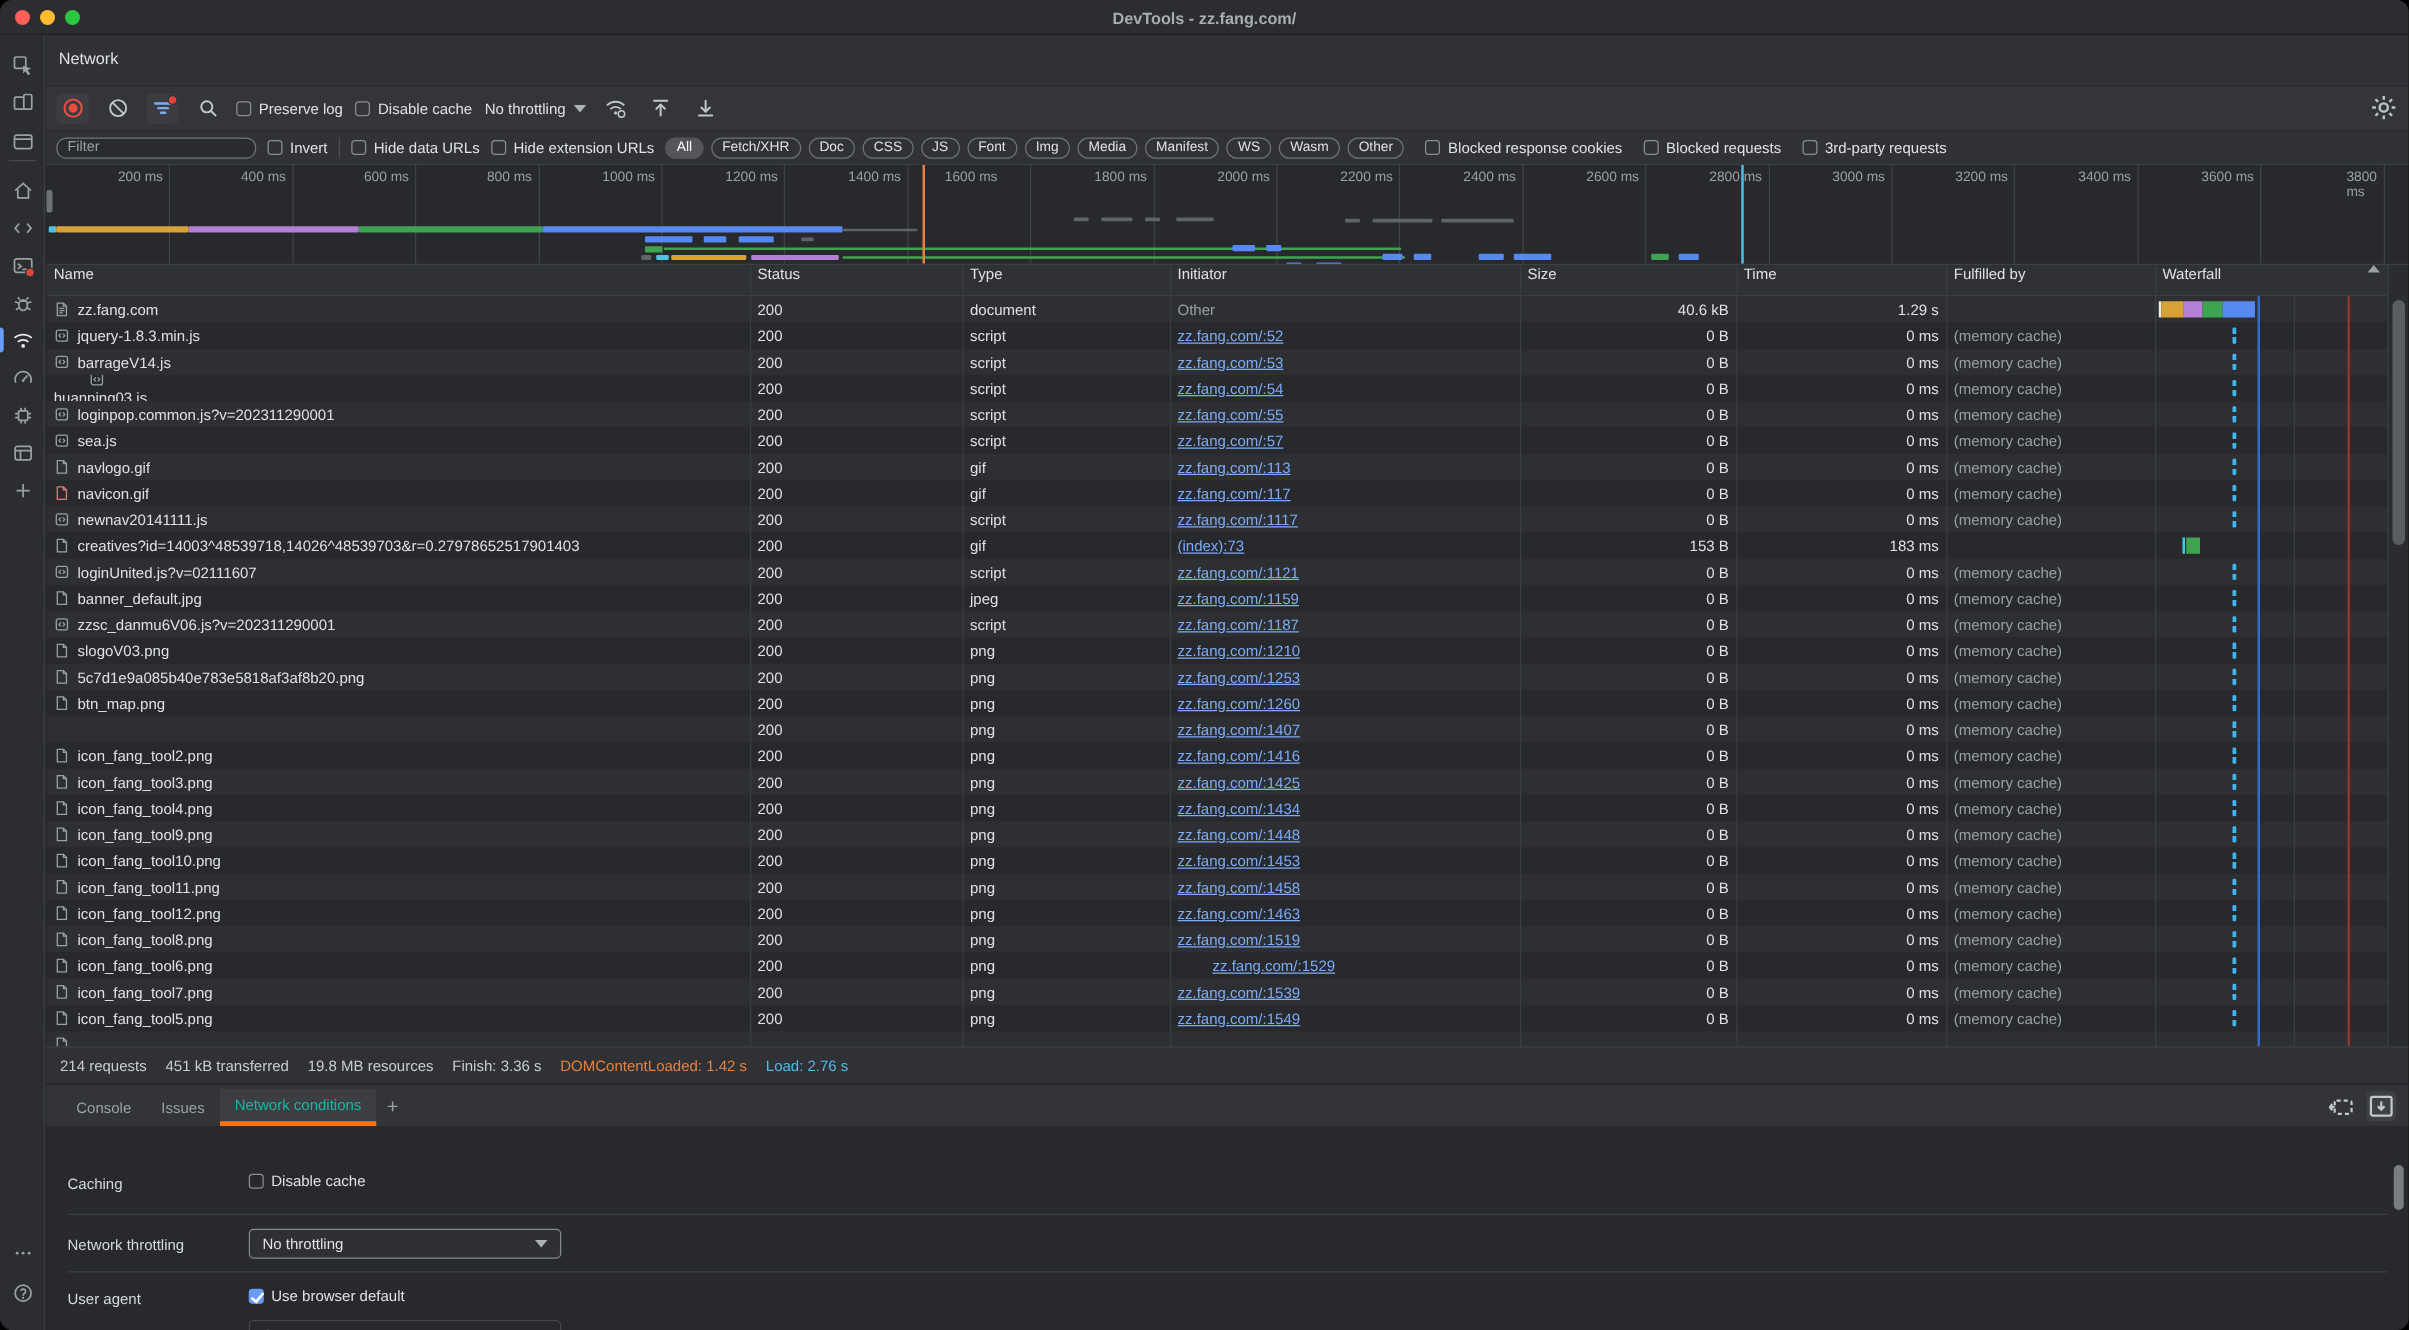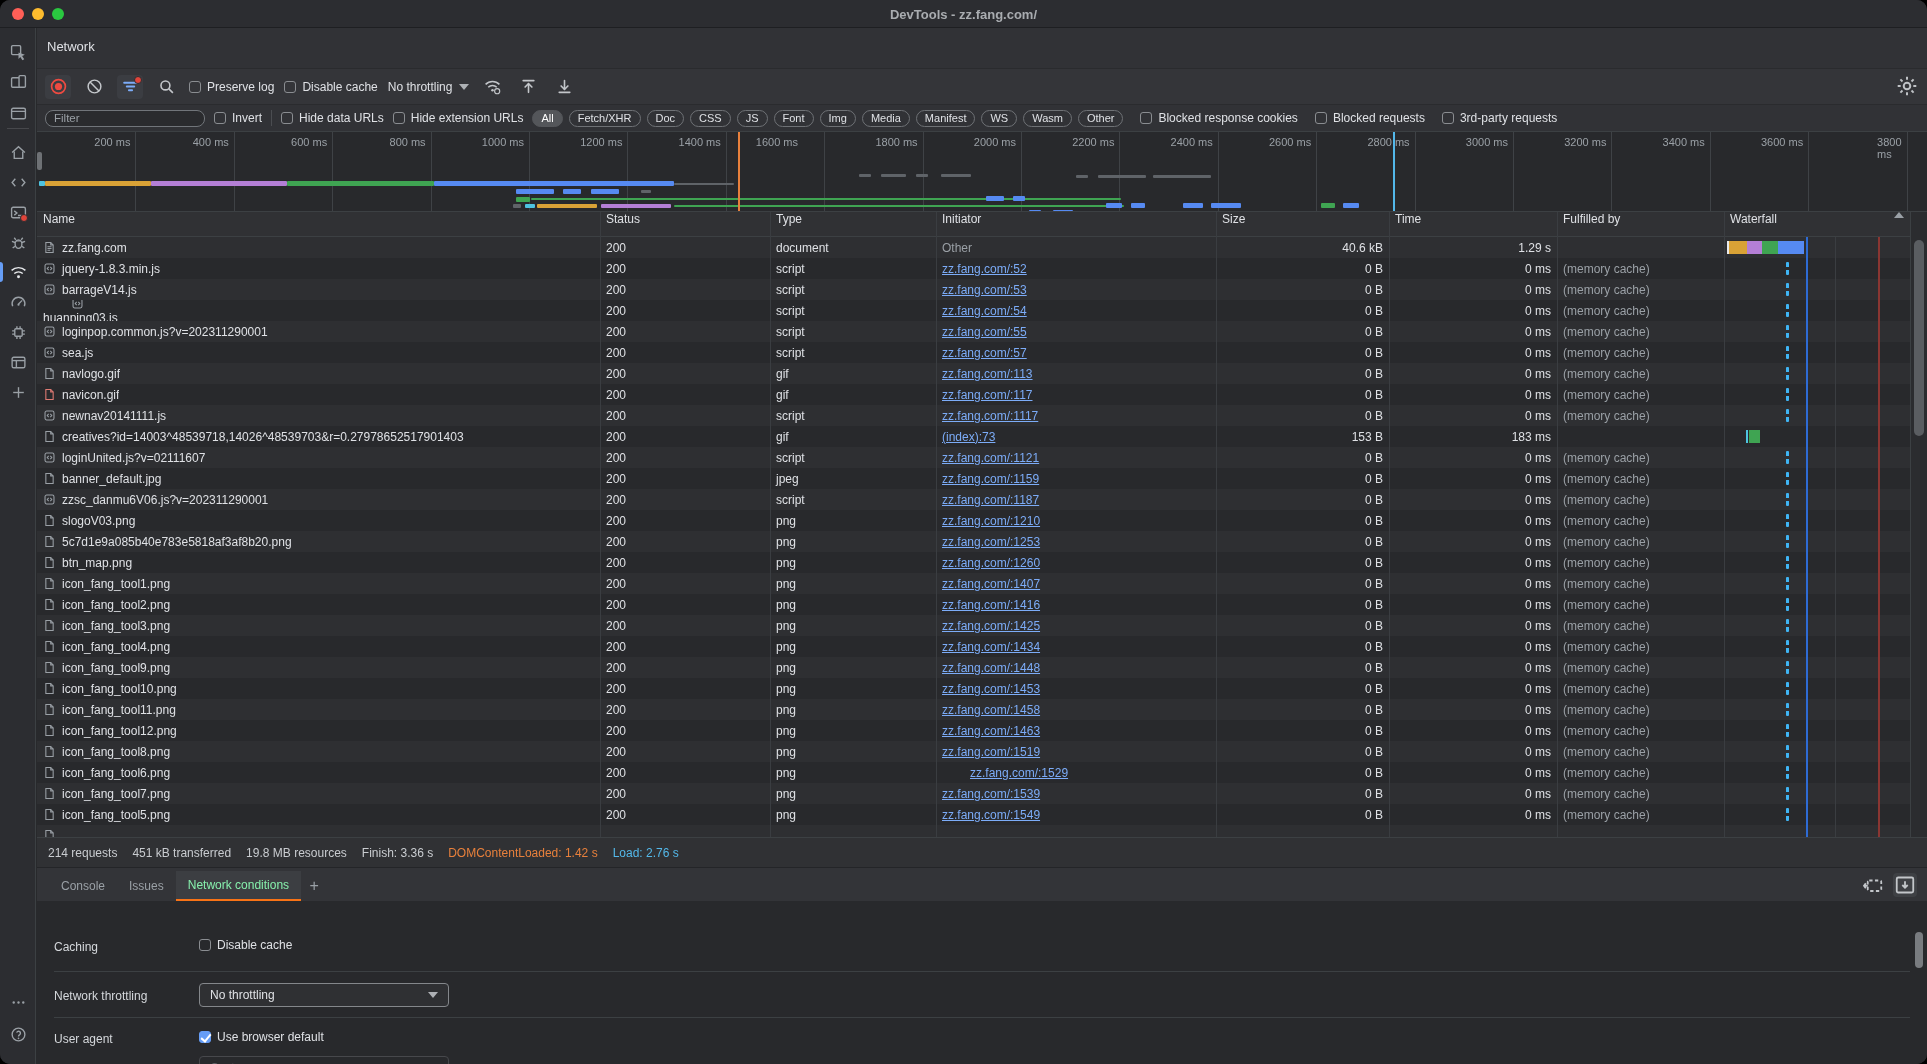--- a/index.html
+++ b/index.html
@@ -96,21 +96,21 @@
   
   .summary { position:absolute; left:0; top:809px; right:0; height:30px; background:#303134;
     border-top:1px solid #3c4043; display:flex; align-items:center; gap:15px; padding-left:11px;
     font-size:12px; color:#c9ccd0; }
 
   
   .drawerbar { position:absolute; left:0; top:839px; right:0; height:34px; background:#333438;
     border-top:1px solid #242528; display:flex; align-items:flex-end; padding-left:12px; }
   .dtab { height:30px; display:flex; align-items:center; padding:0 12px; font-size:12px;
     color:#9aa0a6; position:relative; flex:none; }
-  .dtab.sel { color:#86efac; background:#3c3e42; border-bottom:2px solid #f97316; }
+  .dtab.sel { color:#14b8a6; background:#3c3e42; border-bottom:4px solid #f97316; }
   .dplus { width:26px; height:30px; display:flex; align-items:center; justify-content:center; color:#9aa0a6; font-size:16px; }
   .dicons { position:absolute; right:10px; top:5px; display:flex; gap:8px; }
   .dicon { width:24px; height:24px; display:flex; align-items:center; justify-content:center;
     color:#c3c6ca; border-radius:4px; }
   .dicon.boxed { background:#3e4044; }
   .drawer { position:absolute; left:0; top:873px; right:0; bottom:0; background:#28292c; }
   .nc-label { position:absolute; left:17px; font-size:12px; color:#d5d8dc; }
   .nc-div { position:absolute; left:17px; right:17px; height:1px; background:#3c4043; }
   .select { position:absolute; left:162px; width:250px; height:24px; border:1px solid #84878b;
     border-radius:4px; background:#2f3033; color:#dfe1e5; font-size:12px; display:flex;
@@ -785,29 +785,20 @@
           <div class="cell " style="left: 733px; width: 166px;">png</div>
           <div class="cell " style="left: 899px; width: 280px; text-align: center;">
             <a href="#">zz.fang.com/:1260</a>
           </div>
           <div class="cell right " style="left: 1179px; width: 173px;">0 B</div>
           <div class="cell right " style="left: 1352px; width: 168px;">0 ms</div>
           <div class="cell dim" style="left: 1520px; width: 167px;">(memory cache)</div>
           <div class="wf-tick" style="left: 1749px;"></div>
         </div>
         <div class="row odd">
-          <div class="cell " style="left: 0px; width: 563px;">
-            <span style="display: flex; align-items: center; overflow: hidden;">
-              <span class="name-ic"><svg viewBox="0 0 16 16" fill="none" stroke="currentColor" stroke-width="1.3">
-                  <path d="M3.5 1.8h6l3 3v9.4h-9z"></path>
-                  <path d="M9.5 1.8v3h3"></path>
-                </svg></span>
-              <span>icon_fang_tool1.png</span>
-            </span>
-          </div>
           <div class="cell " style="left: 563px; width: 170px;">200</div>
           <div class="cell " style="left: 733px; width: 166px;">png</div>
           <div class="cell " style="left: 899px; width: 280px;">
             <a href="#">zz.fang.com/:1407</a>
           </div>
           <div class="cell right " style="left: 1179px; width: 173px;">0 B</div>
           <div class="cell right " style="left: 1352px; width: 168px;">0 ms</div>
           <div class="cell dim" style="left: 1520px; width: 167px;">(memory cache)</div>
           <div class="wf-tick" style="left: 1749px;"></div>
         </div>

